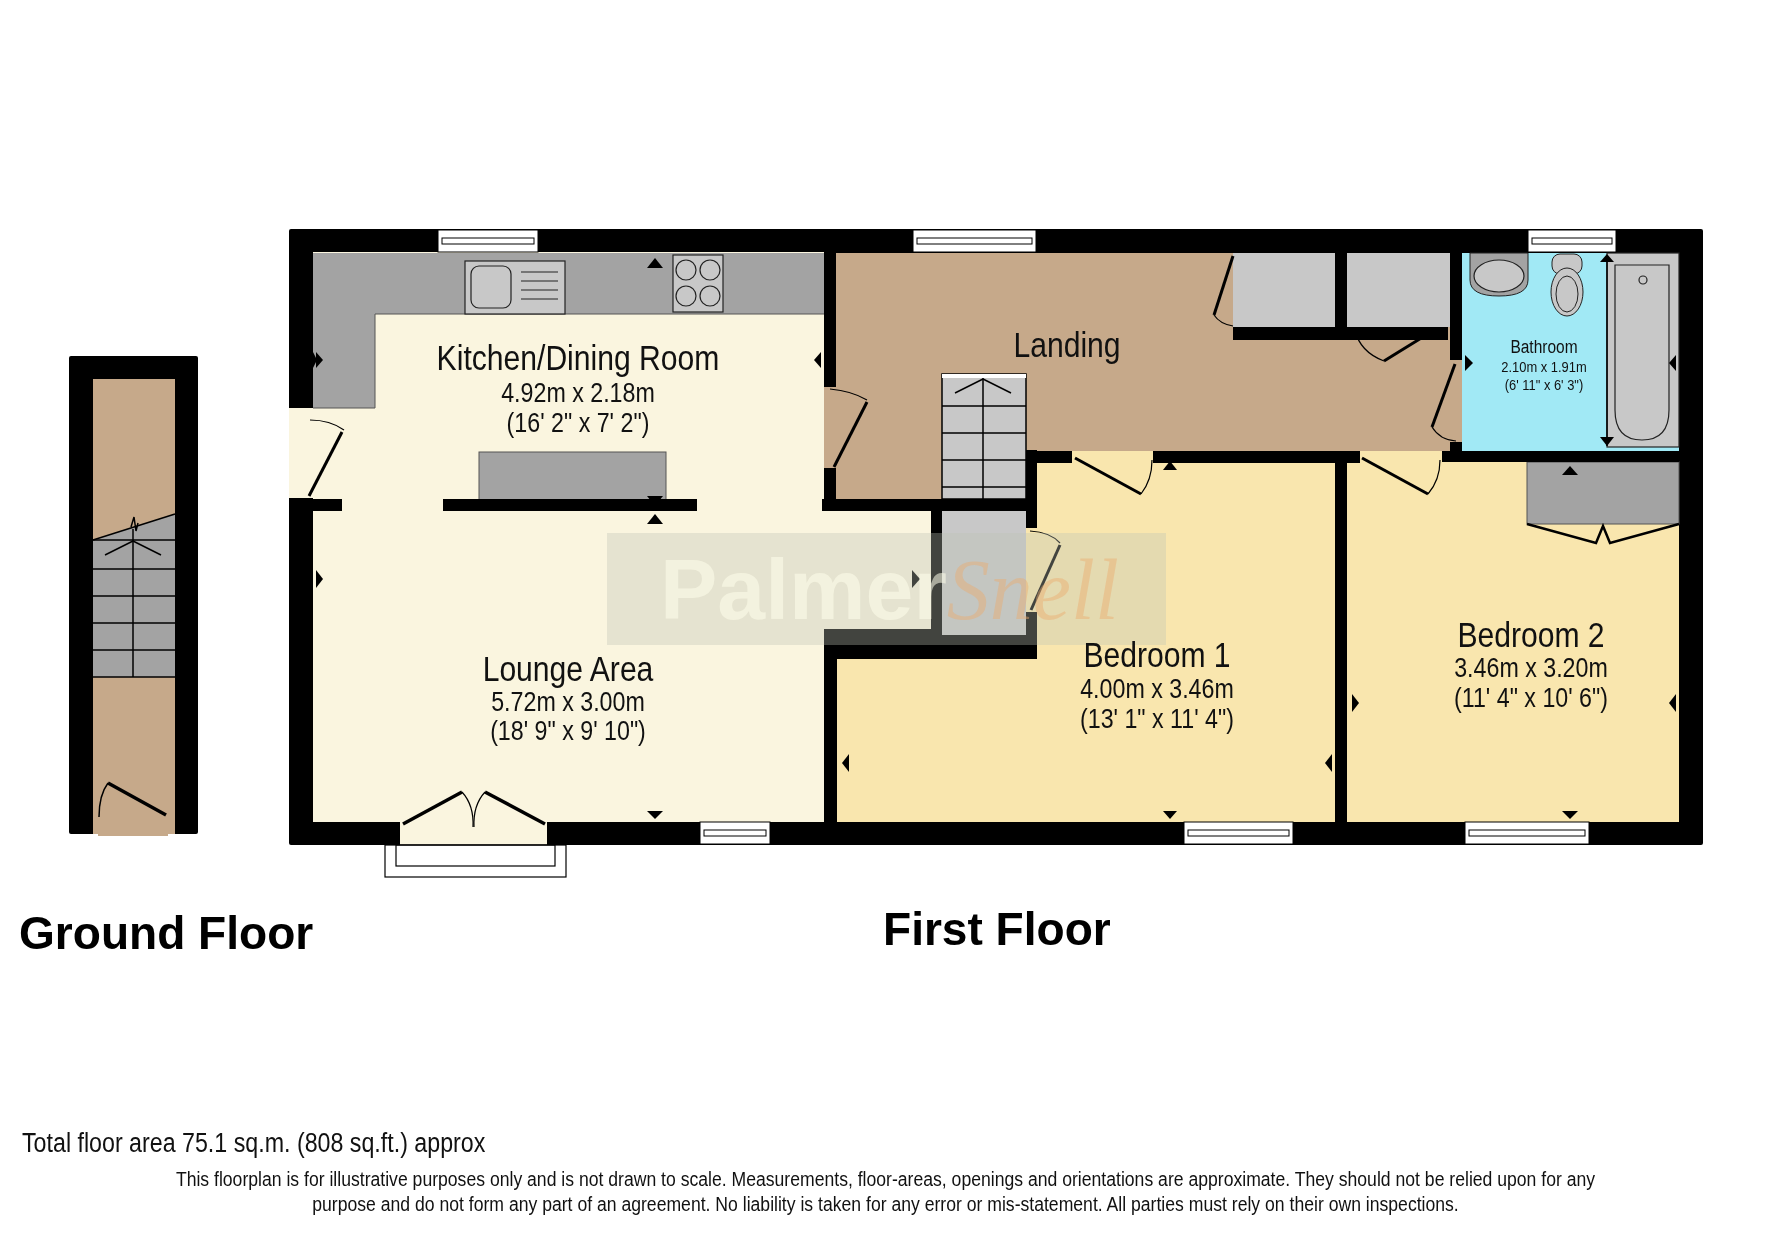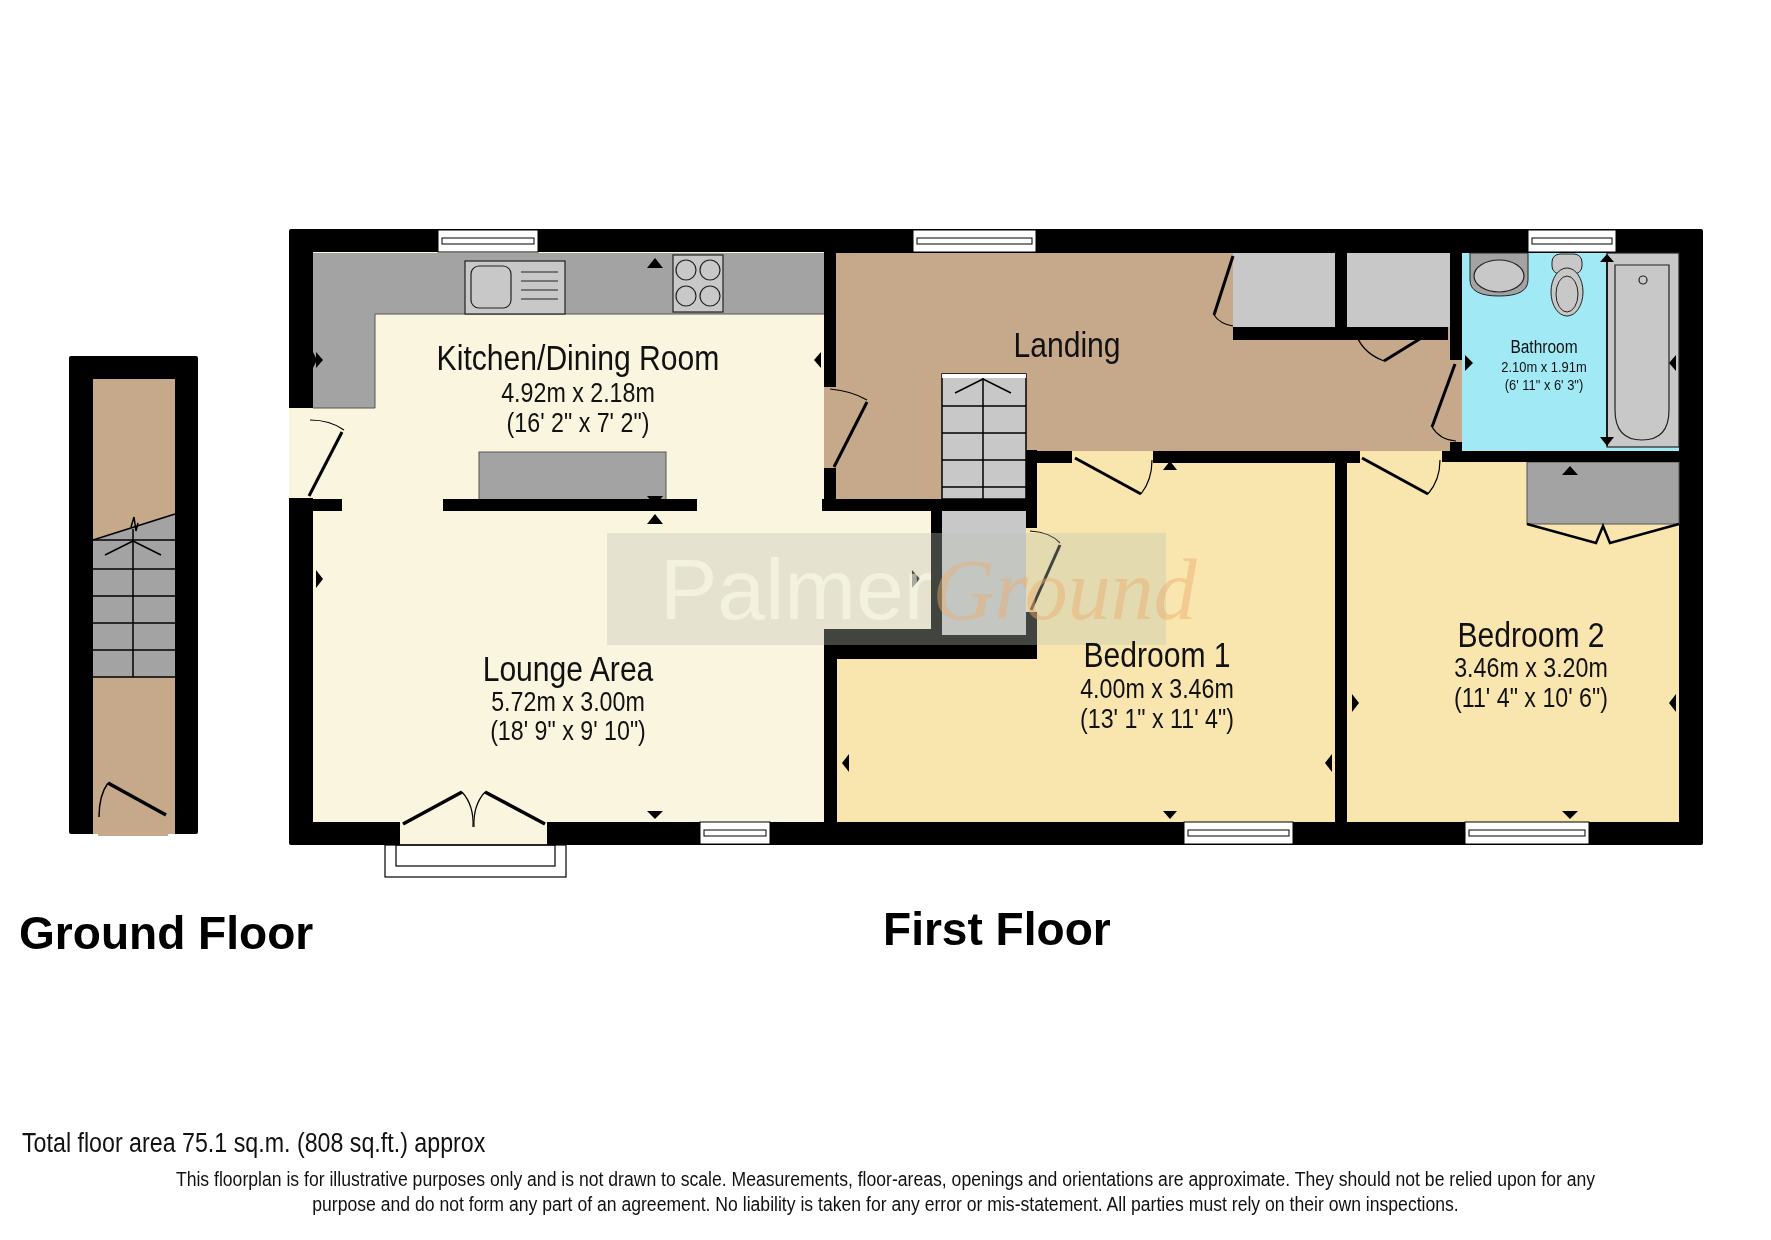--- a/index.html
+++ b/index.html
@@ -15,21 +15,21 @@
   .floor-title { position: absolute; font-weight: bold; font-size: 47px; line-height: 1;
                  transform-origin: left center; transform: translateY(-50%) scaleX(0.98); white-space: nowrap; color: #000; }
   .total { position: absolute; left: 22px; top: 1143px; font-size: 27px; line-height: 1;
            transform-origin: left center; transform: translateY(-50%) scaleX(0.86); white-space: nowrap; color: #111; }
   .disclaimer { position: absolute; left: 0; width: 1771px; text-align: center; font-size: 20px; line-height: 1;
                 transform: translateY(-50%) scaleX(0.88); white-space: nowrap; color: #111; }
   .wm { position: absolute; left: 607px; top: 533px; width: 559px; height: 112px;
         background: rgba(190,195,180,0.35); pointer-events: none; }
   .wm-text { position: absolute; left: 660px; top: 589px; transform: translateY(-50%); font-size: 86px;
              line-height: 1; white-space: nowrap; pointer-events: none; }
-  .wm-a { color: rgba(255,255,235,0.55); font-weight: normal; margin-top: 20px; }
+  .wm-a { color: rgba(255,255,235,0.55); font-weight: bold; margin-top: 20px; }
   .wm-b { color: rgba(235,170,110,0.45); font-style: italic; font-family: "Liberation Serif", serif; }
 </style>
 </head>
 <body>
 
 <svg id="plan" viewBox="0 0 1771 1240" xmlns="http://www.w3.org/2000/svg">
 
   <g>
     <rect x="69" y="356" width="129" height="478" fill="#000" rx="2"></rect>
     <rect x="93" y="379" width="82" height="455" fill="#C6A98A"></rect>
@@ -263,21 +263,21 @@
       <polygon points="1562,811 1578,811 1570,819"></polygon>
       <polygon points="1465,355 1465,371 1473,363"></polygon>
       <polygon points="1676,355 1676,371 1669,363"></polygon>
       <polygon points="1600,262 1614,262 1607,254"></polygon>
       <polygon points="1600,437 1614,437 1607,446"></polygon>
     </g>
   </g>
 </svg>
 
 <div class="wm"></div>
-<div class="wm-text"><span class="wm-a">Palmer</span><span class="wm-b">Ground</span></div>
+<div class="wm-text"><span class="wm-a">Palmer</span><span class="wm-b">Snell</span></div>
 
 <div class="lbl room-title" style="left:578px; top:357px;">Kitchen/Dining Room</div>
 <div class="lbl room-dim" style="left:578px; top:393px;">4.92m x 2.18m</div>
 <div class="lbl room-dim" style="left:578px; top:423px;">(16' 2" x 7' 2")</div>
 
 <div class="lbl room-title" style="left:1067px; top:344px;">Landing</div>
 
 <div class="lbl bath-title" style="left:1544px; top:347px;">Bathroom</div>
 <div class="lbl bath-dim" style="left:1544px; top:366px;">2.10m x 1.91m</div>
 <div class="lbl bath-dim" style="left:1544px; top:384px;">(6' 11" x 6' 3")</div>

